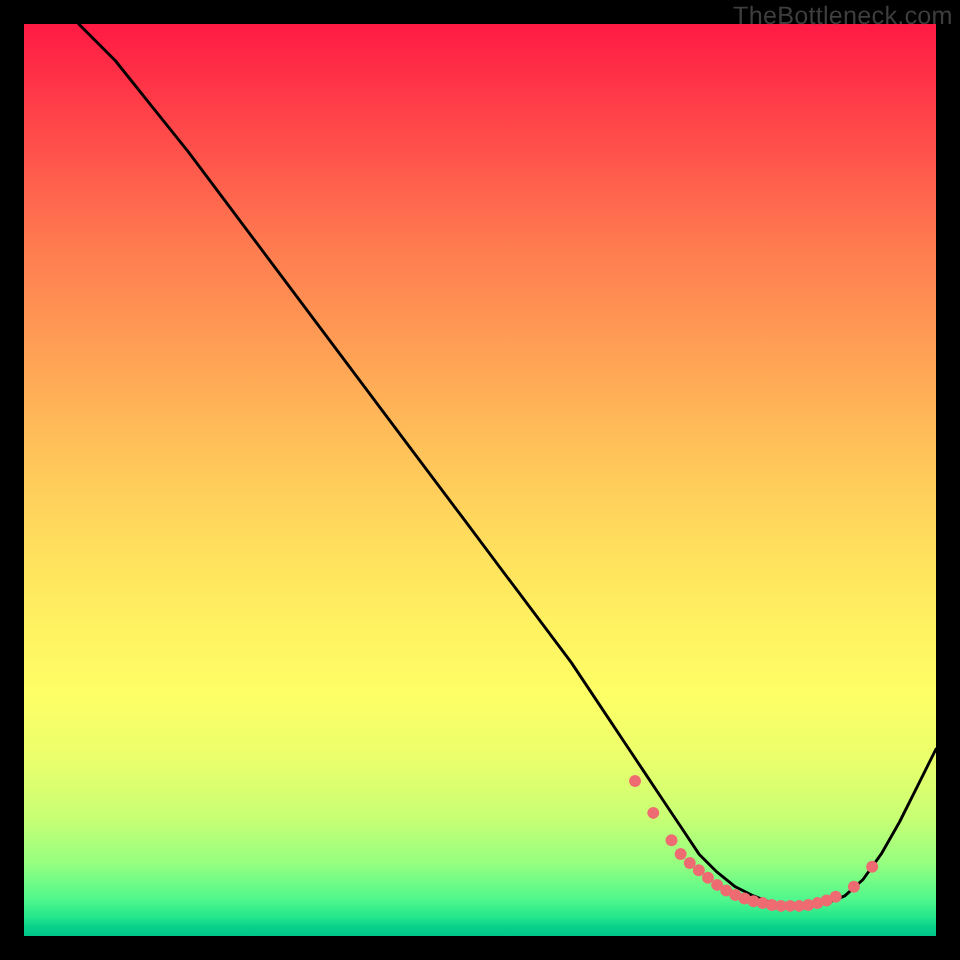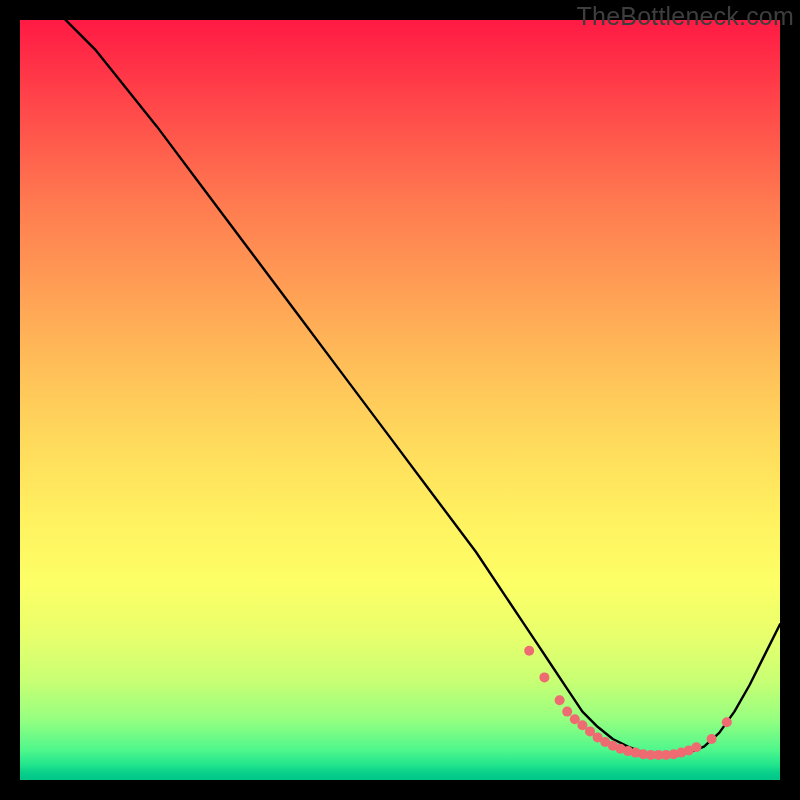--- a/index.html
+++ b/index.html
@@ -48,21 +48,21 @@
       #22e58c 98%,
       #09d08a 99%,
       #00c688 100%
     );
   }
   .watermark {
     position: absolute;
     top: 2px;
     right: 6px;
     color: #3e3e3e;
-    font-size: 25px;
+    font-size: 21px;
     font-weight: 500;
     letter-spacing: 0.2px;
     user-select: none;
     z-index: 50;
   }
   svg.curve {
     position: absolute;
     inset: 0;
     width: 100%;
     height: 100%;

